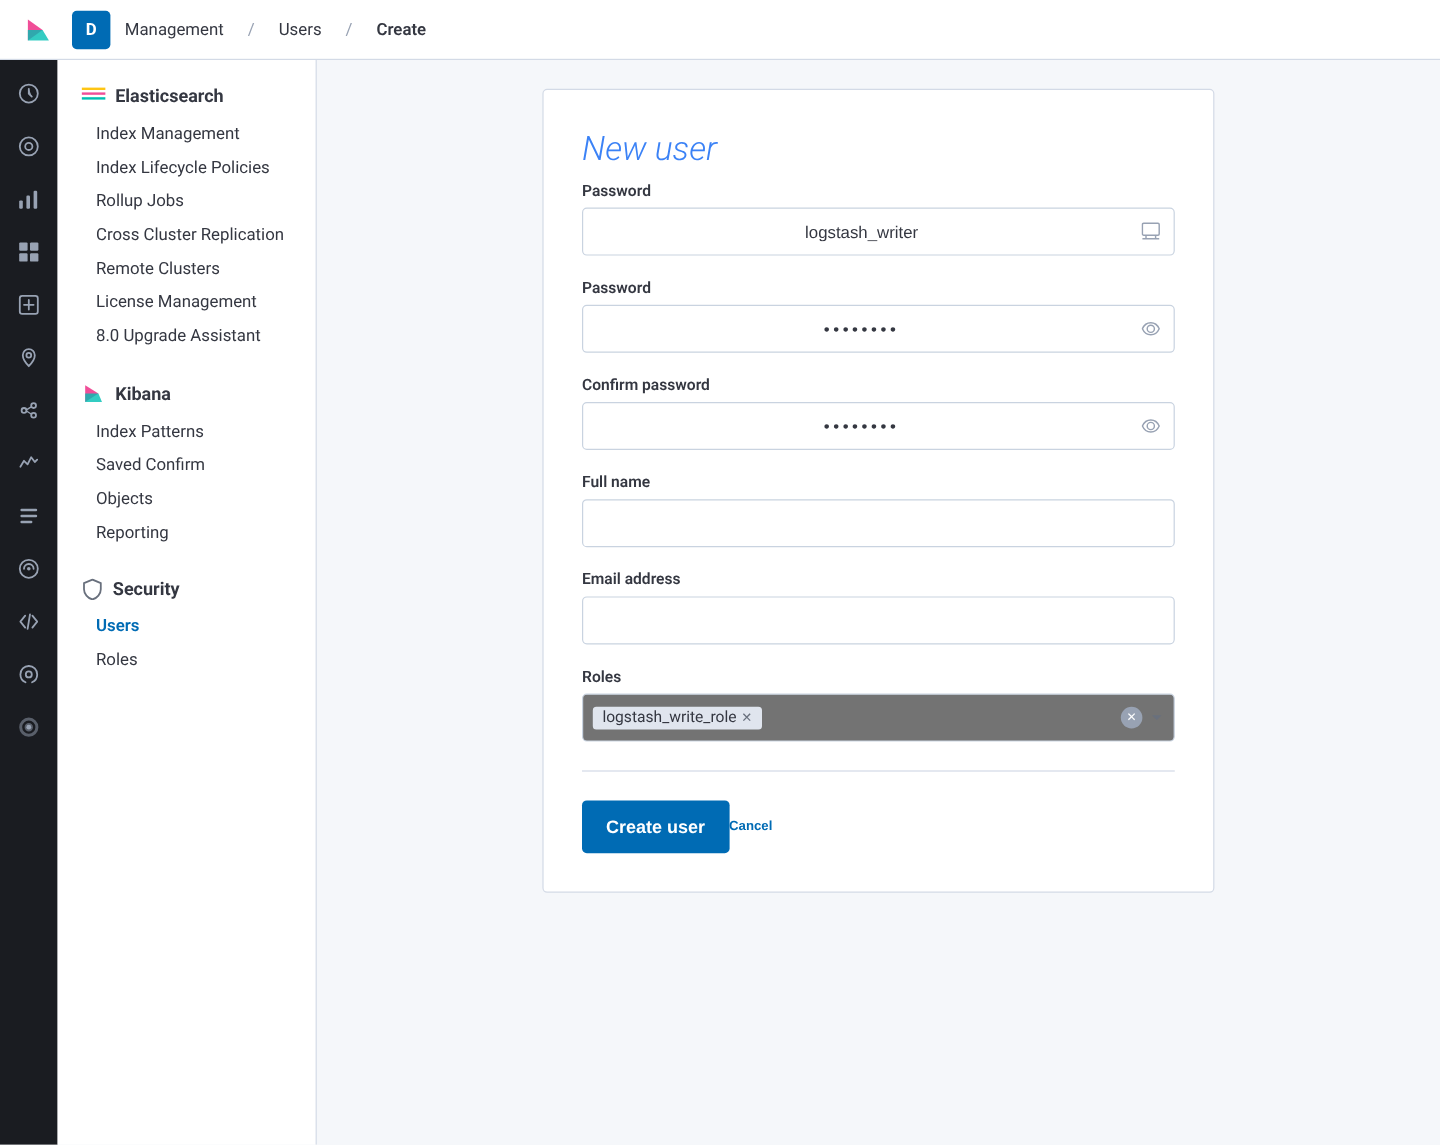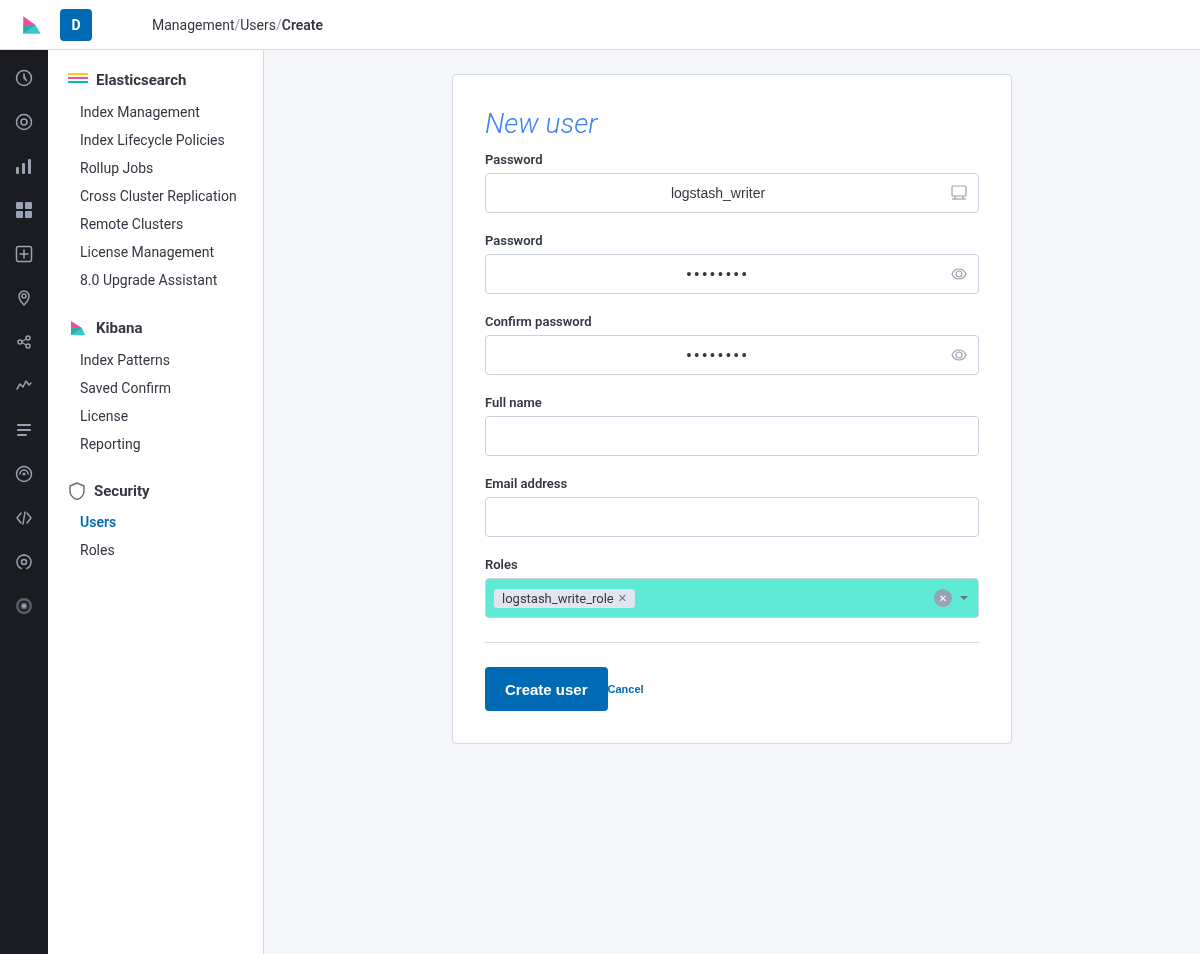--- a/index.html
+++ b/index.html
@@ -24,22 +24,22 @@
     .kibana-logo svg { width: 28px; height: 28px; }
     .user-avatar {
       width: 32px; height: 32px;
       background: #006bb4;
       border-radius: 4px;
       display: flex; align-items: center; justify-content: center;
       color: #fff; font-weight: 700; font-size: 14px;
       flex-shrink: 0;
     }
     .breadcrumb {
-      display: flex; align-items: center; gap: 0;
-      font-size: 14px; color: #343741; margin-left: 48px;
+      display: flex; align-items: center; gap: 20px;
+      font-size: 14px; color: #343741;
     }
     .breadcrumb-sep { color: #98a2b3; }
     .breadcrumb-current { font-weight: 600; }
 
     
     .main-layout {
       display: flex;
       flex: 1;
       overflow: hidden;
     }
@@ -143,21 +143,21 @@
       color: #98a2b3; display: flex; align-items: center;
     }
 
     
     .roles-input-wrapper {
       border: 1px solid #c9d3e0;
       border-radius: 4px;
       min-height: 40px;
       display: flex; align-items: center;
       padding: 4px 8px;
-      background: #5eead4;
+      background: #737373;
       gap: 6px;
     }
     .role-tag {
       display: flex; align-items: center; gap: 4px;
       background: #e0e5ee;
       border-radius: 3px;
       padding: 2px 8px;
       font-size: 13px; color: #343741;
     }
     .role-tag-close {
@@ -346,21 +346,21 @@
         <span class="es-icon">
           <svg width="20" height="20" viewBox="0 0 20 20" fill="none">
             <path d="M3 3 L3 17 L14 10 Z" fill="#F04E98"></path>
             <path d="M3 10 L14 10 L17 17 L3 17 Z" fill="#00BFB3" opacity="0.8"></path>
           </svg>
         </span>
         <span>Kibana</span>
       </div>
       <a class="sidebar-item">Index Patterns</a>
       <a class="sidebar-item">Saved Confirm</a>
-      <a class="sidebar-item">License</a>
+      <a class="sidebar-item">Objects</a>
       <a class="sidebar-item">Reporting</a>
     </div>
 
     <div class="sidebar-section">
       <div class="sidebar-section-header">
         <span class="shield-icon">
           <svg width="18" height="18" viewBox="0 0 18 18" fill="none">
               <path d="M9 1L2 4v5c0 4 3.1 7.5 7 8.5C13 16.5 16 13 16 9V4L9 1z" stroke="#69707d" stroke-width="1.5" fill="none"></path>
             </svg>
         </span>

